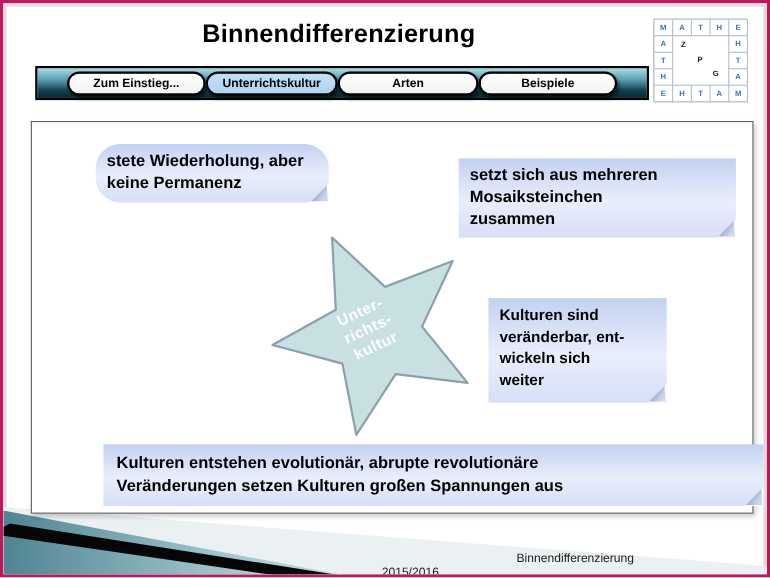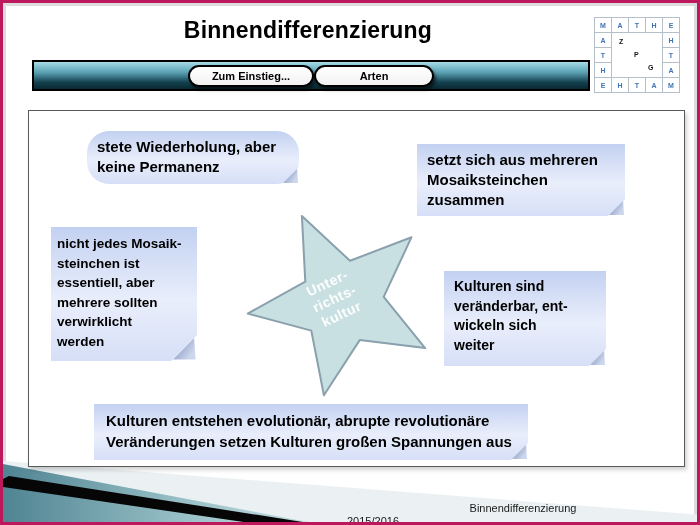--- a/index.html
+++ b/index.html
@@ -71,26 +71,26 @@
   .note::before{ 
     content:"";position:absolute;right:0;bottom:0;width:0;height:0;
     border-bottom:17px solid #fff;border-left:17px solid transparent;
   }
   .note::after{ 
     content:"";position:absolute;right:0;bottom:0;width:16px;height:16px;
     background:linear-gradient(125deg,#8fa0c6 25%,#cdd6ec 75%);
     clip-path:polygon(88% 4%,0 94%,94% 94%);
   }
   .note1{left:58px;top:20px;width:212px;height:53px;border-radius:22px;}
-  .note2{left:388px;top:33px;width:208px;height:72px;}
+  .note2{left:388px;top:33px;width:252px;height:72px;}
   .note3{left:22px;top:116px;width:146px;height:134px;font-size:13.5px;line-height:19.5px;padding:7px 6px;}
   .note3::before{border-bottom-width:26px;border-left-width:26px;}
   .note3::after{width:24px;height:24px;}
   .note4{left:415px;top:160px;width:162px;height:95px;font-size:14px;line-height:19.5px;}
-  .note5{left:65px;top:293px;width:434px;height:56px;line-height:21px;padding:6px 12px;}
+  .note5{left:65px;top:293px;width:600px;height:56px;line-height:21px;padding:6px 12px;}
 
   .star-svg{position:absolute;left:0;top:0;width:657px;height:357px;pointer-events:none;}
   .star-text{font-family:"Liberation Sans",sans-serif;font-size:14px;font-weight:bold;fill:#fdfdfd;letter-spacing:.5px;}
 
   
   .decor{position:absolute;left:0;top:458px;width:700px;height:67px;z-index:1;}
 
   .footer{position:absolute;font-size:11px;color:#1a1a1a;z-index:3;}
   .footer.date{left:344px;top:512px;width:100px;}
   .footer.dtitle{left:445px;top:499px;width:150px;text-align:center;}
@@ -125,44 +125,40 @@
     <div class="cell">A</div>
     <div class="cell">E</div>
     <div class="cell">H</div>
     <div class="cell">T</div>
     <div class="cell">A</div>
     <div class="cell">M</div>
   </div>
 
   <div class="nav">
     <div class="nav-btn">Zum Einstieg...</div>
+    <div class="nav-btn active">Unterrichtskultur</div>
     <div class="nav-btn">Arten</div>
+    <div class="nav-btn">Beispiele</div>
   </div>
 
   <div class="content">
     <svg class="star-svg" viewBox="0 0 657 357">
       <polygon points="272.9,104.9 321.0,149.8 382.5,126.2 354.7,185.9 396.1,237.1 330.7,229.1 294.9,284.3 282.3,219.6 218.7,202.6 276.3,170.6" fill="#c8e0e2" stroke="#8aa0ad" stroke-width="2" stroke-linejoin="round"></polygon>
       <g transform="rotate(-25 307 191)">
         <text class="star-text" x="307" y="175" text-anchor="middle">Unter-</text>
         <text class="star-text" x="307" y="192" text-anchor="middle">richts-</text>
         <text class="star-text" x="307" y="209" text-anchor="middle">kultur</text>
       </g>
     </svg>
 
     <div class="note note1">stete Wiederholung, aber
 keine Permanenz</div>
     <div class="note note2">setzt sich aus mehreren
 Mosaiksteinchen
 zusammen</div>
-    <div class="note note3">nicht jedes Mosaik-
-steinchen ist
-essentiell, aber
-mehrere sollten
-verwirklicht
-werden</div>
     <div class="note note4">Kulturen sind
 veränderbar, ent-
 wickeln sich
 weiter</div>
     <div class="note note5">Kulturen entstehen evolutionär, abrupte revolutionäre
 Veränderungen setzen Kulturen großen Spannungen aus</div>
   </div>
 
   <svg class="decor" viewBox="0 0 700 67">
     <defs>

